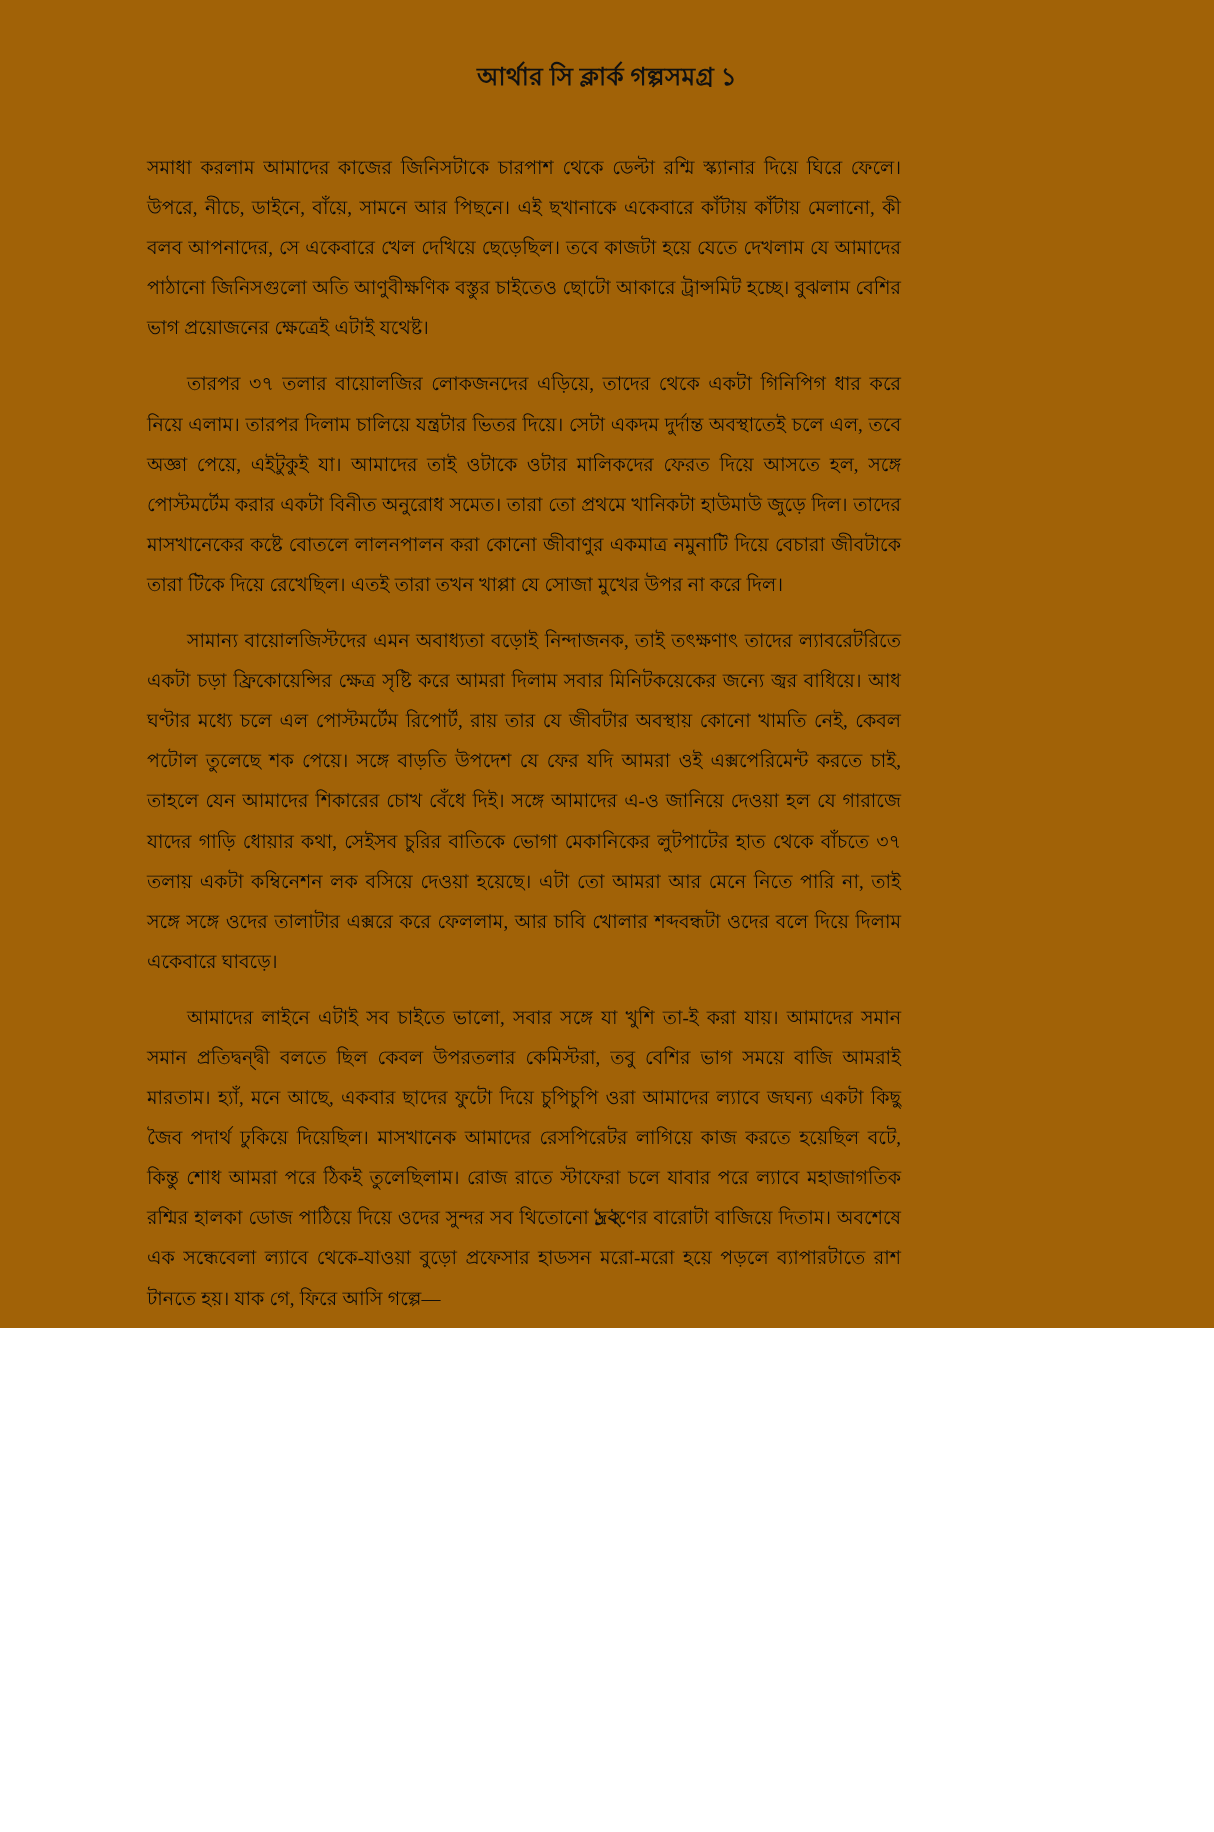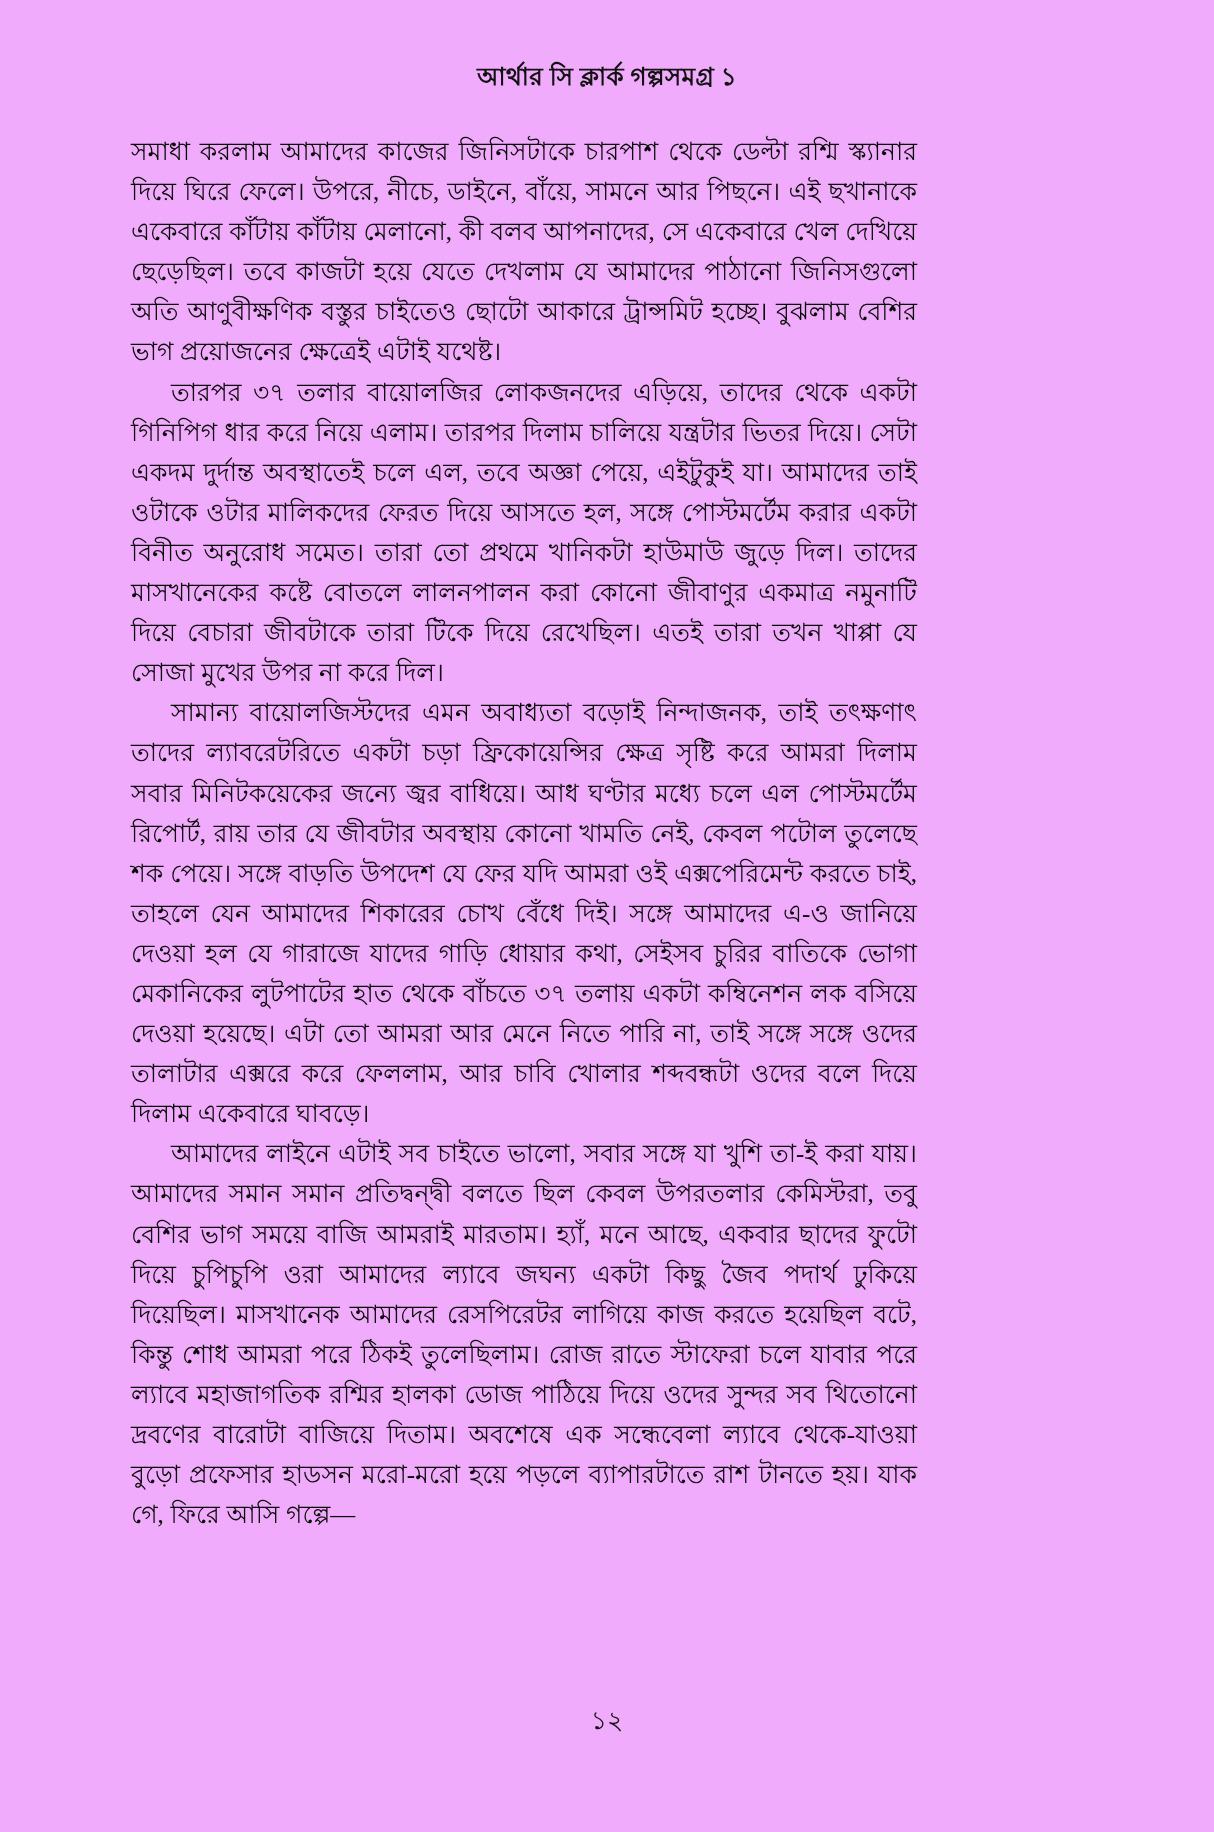--- a/index.html
+++ b/index.html
@@ -8,23 +8,23 @@
     padding: 0;
     background: #ffffff;
   }
   body {
     font-family: "Liberation Serif", "DejaVu Serif", serif;
     color: #000000;
   }
   .page {
     position: relative;
     width: 1214px;
-    height: 1832px;
+    height: 1328px;
     margin: 0 auto;
-    background: #f0abfc;
+    background: #a16207;
     overflow: hidden;
     box-sizing: border-box;
   }
   .running-header {
     position: absolute;
     top: 62px;
     left: 0;
     width: 1214px;
     text-align: center;
     font-size: 24.5px;
@@ -33,23 +33,23 @@
     color: #111111;
     line-height: 1.2;
   }
   .text-block {
     position: absolute;
     top: 132px;
     left: 131px;
     width: 786px;
   }
   p.para {
-    margin: 0;
+    margin: 16px;
     padding: 0;
-    font-size: 25px;
+    font-size: 19px;
     line-height: 40.1px;
     text-align: justify;
     text-justify: inter-word;
     text-indent: 40px;
     color: #0a0a0a;
     font-weight: 500;
     word-spacing: 0.5px;
     -webkit-hyphens: none;
     hyphens: none;
   }

